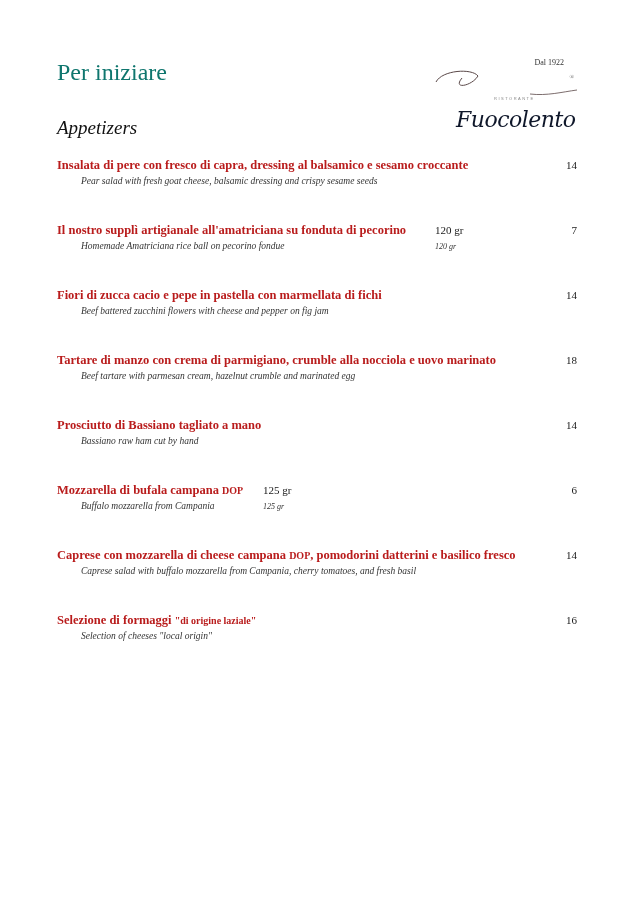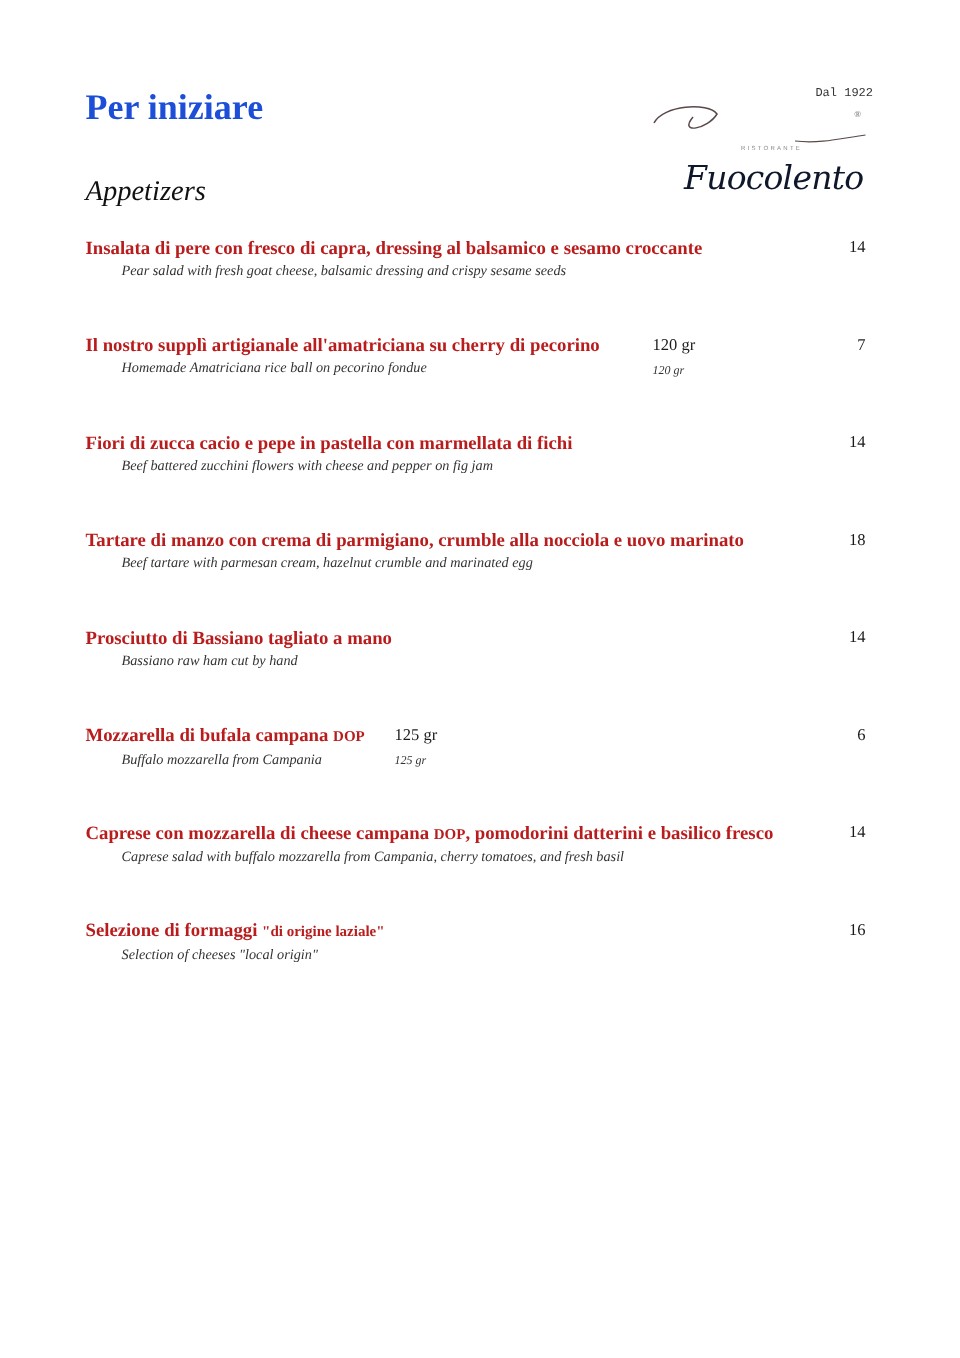--- a/index.html
+++ b/index.html
@@ -1,22 +1,22 @@
 <!DOCTYPE html>
 <html><head>
 <meta charset="utf-8">
 <style>
   html, body { margin: 0; padding: 0; background: #ffffff; }
   body { width: 640px; height: 905px; position: relative; overflow: hidden;
          font-family: "Liberation Serif", "DejaVu Serif", serif; color: #1a1a1a; }
   .header { position: absolute; left: 57px; top: 58px; }
-  .title { font-size: 24px; line-height: 28px; color: #1d4ed8; font-weight: bold; }
+  .title { font-size: 24px; line-height: 28px; color: #0f766e; }
   .subtitle { font-size: 19px; font-style: italic; line-height: 22px; color: #111; margin-top: 31px; }
   .logo { position: absolute; left: 432px; top: 56px; width: 150px; height: 50px; }
-  .logo .since { position: absolute; right: 0; top: 2px; font-family: Liberation Mono, monospace;
+  .logo .since { position: absolute; right: 18px; top: 2px; font-family: Liberation Serif, serif;
                  font-size: 8px; color: #333; }
   .logo .script { position: absolute; left: 24px; top: 14px; font-family: "DejaVu Serif", serif;
                   font-style: italic; font-size: 22px; color: #0f172a; letter-spacing: -0.5px; margin-top: 37px; }
   .logo .sub { position: absolute; left: 62px; top: 40px; font-family: "Liberation Sans", sans-serif;
                font-size: 4px; letter-spacing: 1.5px; color: #888; }
   .logo .reg { position: absolute; right: 8px; top: 18px; font-size: 6px; color: #666; }
   .logo svg { position: absolute; left: 0; top: 8px; }
   .items { position: absolute; left: 57px; top: 158px; width: 520px; }
   .item { position: relative; height: 65px; }
   .name { font-size: 12.5px; line-height: 15px; color: #b91c1c; white-space: nowrap; font-weight: bold; }
@@ -45,21 +45,21 @@
   <span class="sub">RISTORANTE</span>
 </div>
 
 <div class="items">
   <div class="item">
     <div class="name"><span>Insalata di pere con fresco di capra, dressing al balsamico e sesamo croccante</span></div>
     <div class="desc">Pear salad with fresh goat cheese, balsamic dressing and crispy sesame seeds</div>
     <div class="price">14</div>
   </div>
   <div class="item">
-    <div class="name"><span>Il nostro supplì artigianale all'amatriciana su cherry di pecorino</span></div>
+    <div class="name"><span>Il nostro supplì artigianale all'amatriciana su fonduta di pecorino</span></div>
     <div class="desc">Homemade Amatriciana rice ball on pecorino fondue</div>
     <div class="weight" style="left:378px;">120 gr</div>
     <div class="weight-sub" style="left:378px;">120 gr</div>
     <div class="price">7</div>
   </div>
   <div class="item">
     <div class="name"><span>Fiori di zucca cacio e pepe in pastella con marmellata di fichi</span></div>
     <div class="desc">Beef battered zucchini flowers with cheese and pepper on fig jam</div>
     <div class="price">14</div>
   </div>

